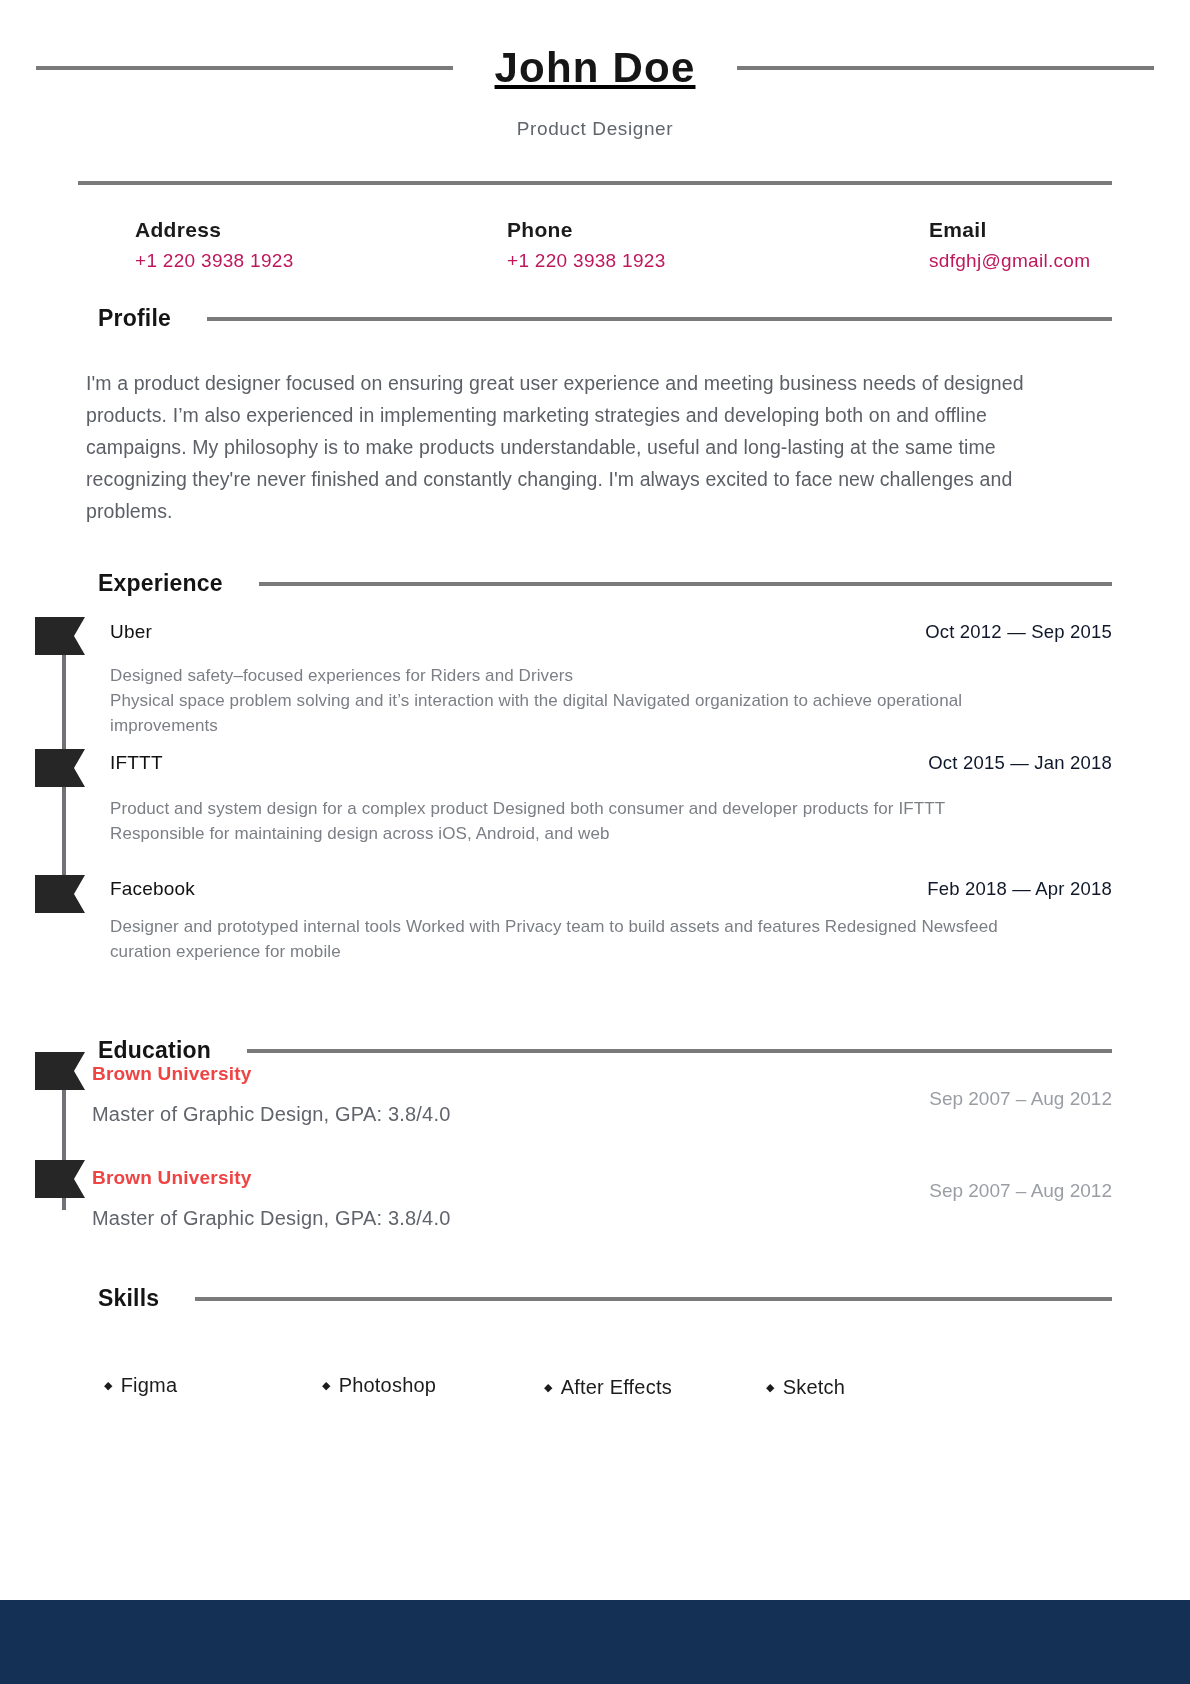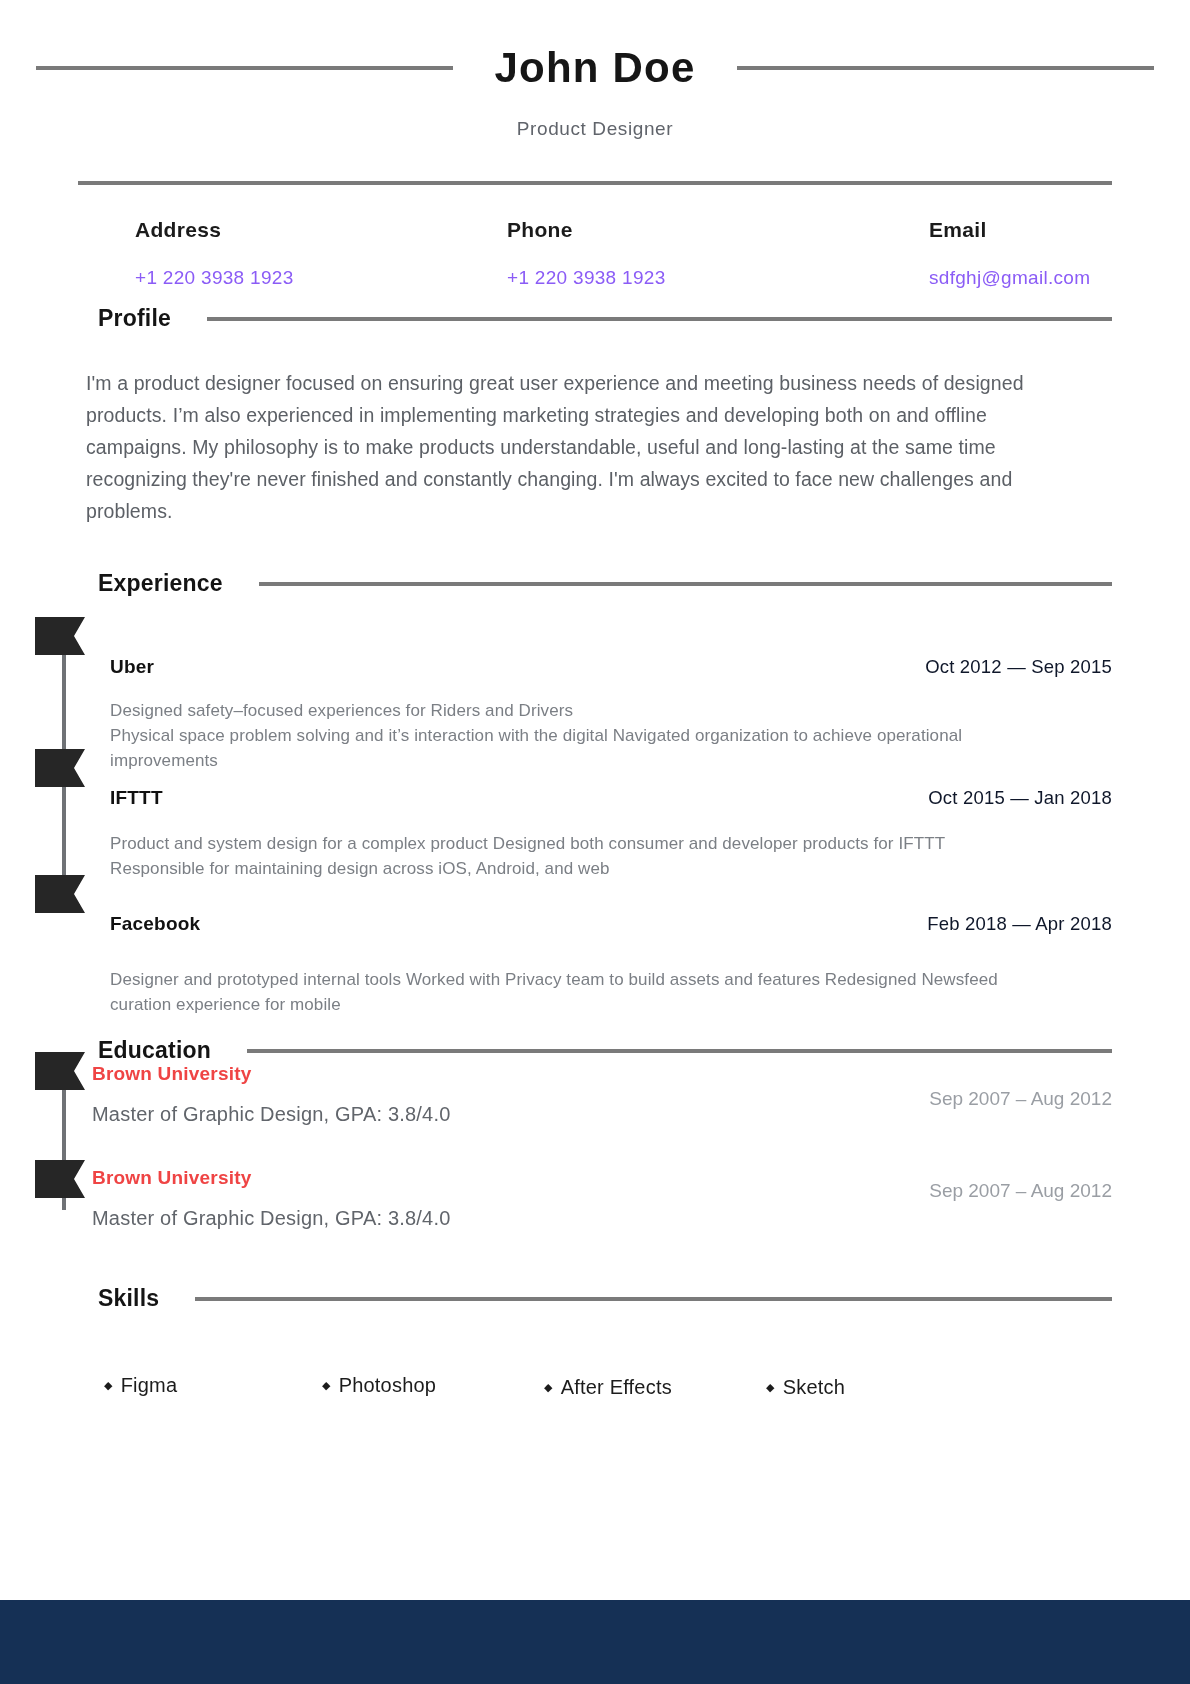--- a/index.html
+++ b/index.html
@@ -22,20 +22,21 @@
     position: absolute;
     top: 40px; left: 0; right: 0;
     height: 110px;
   }
   .name-row {
     display: flex;
     align-items: center;
     justify-content: center;
     gap: 14px;
     padding: 0 36px;
+    text-decoration: underline;
   }
   .name-rule {
     height: 4px;
     background: #7a7a7a;
     flex: 1 1 auto;
   }
   .name-rule.left { margin-right: 28px; }
   .name-rule.right { margin-left: 28px; }
   .name {
     font-size: 42px;
@@ -71,23 +72,23 @@
   }
   .contact-col { width: 372px; }
   .contact-col.email { width: auto; margin-left: 50px; }
   .contact-label {
     font-size: 21px;
     font-weight: 700;
     color: #1b1b1b;
     letter-spacing: 0.3px;
   }
   .contact-value {
-    margin-top: 25px;
-    font-size: 19px;
-    color: #8b5cf6;
+    margin-top: 8px;
+    font-size: 19px;
+    color: #be185d;
     letter-spacing: 0.3px;
   }
 
   
   .section-head {
     display: flex;
     align-items: center;
     position: absolute;
     left: 98px;
     right: 78px;
@@ -140,24 +141,23 @@
   }
 
   .entry { position: absolute; }
   .entry-row {
     display: flex;
     align-items: baseline;
     justify-content: space-between;
   }
   .entry-org {
     font-size: 19px;
-    font-weight: 700;
+    font-weight: 400;
     color: #111111;
     letter-spacing: 0.2px;
-    margin-top: 35px;
   }
   .entry-date {
     font-size: 18.5px;
     color: #0f172a;
     letter-spacing: 0.2px;
     white-space: nowrap;
   }
   .entry-desc {
     font-size: 17px;
     line-height: 25px;
@@ -286,21 +286,21 @@
       <div>Product and system design for a complex product   Designed both consumer and developer products for IFTTT</div>
       <div>Responsible for maintaining design across iOS, Android, and web</div>
     </div>
   </div>
 
   <div class="entry" style="top:878px; left:110px; right:78px;">
     <div class="entry-row">
       <div class="entry-org">Facebook</div>
       <div class="entry-date">Feb 2018 — Apr 2018</div>
     </div>
-    <div class="entry-desc" style="margin-top:32px; width:910px;">
+    <div class="entry-desc" style="margin-top:14px; width:910px;">
       <div>Designer and prototyped internal tools Worked with Privacy team to build assets and features Redesigned Newsfeed curation experience for mobile</div>
     </div>
   </div>
 
   <div class="section-head" id="education-head">
     <div class="section-title">Education</div>
     <div class="section-rule"></div>
   </div>
 
   <div class="timeline">

